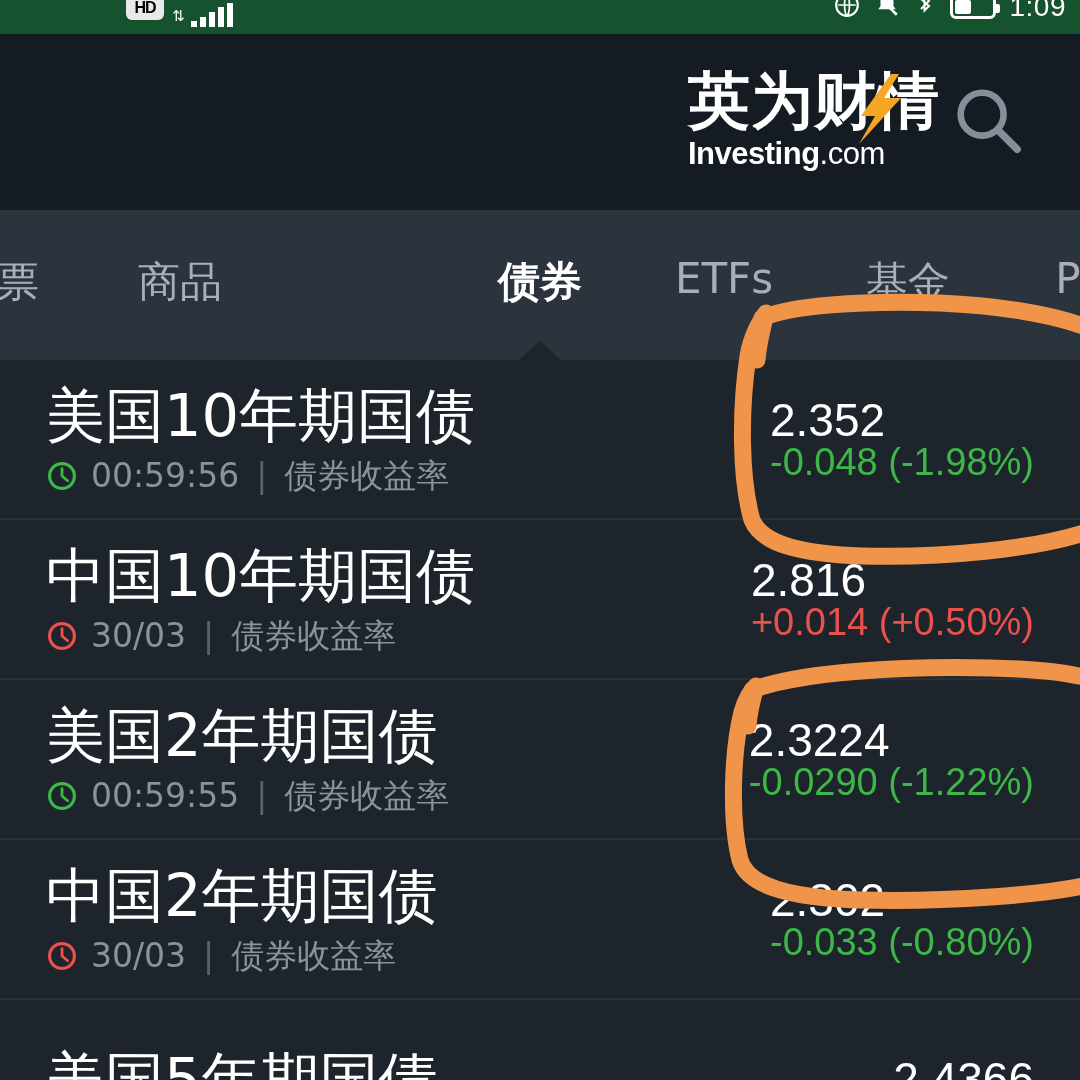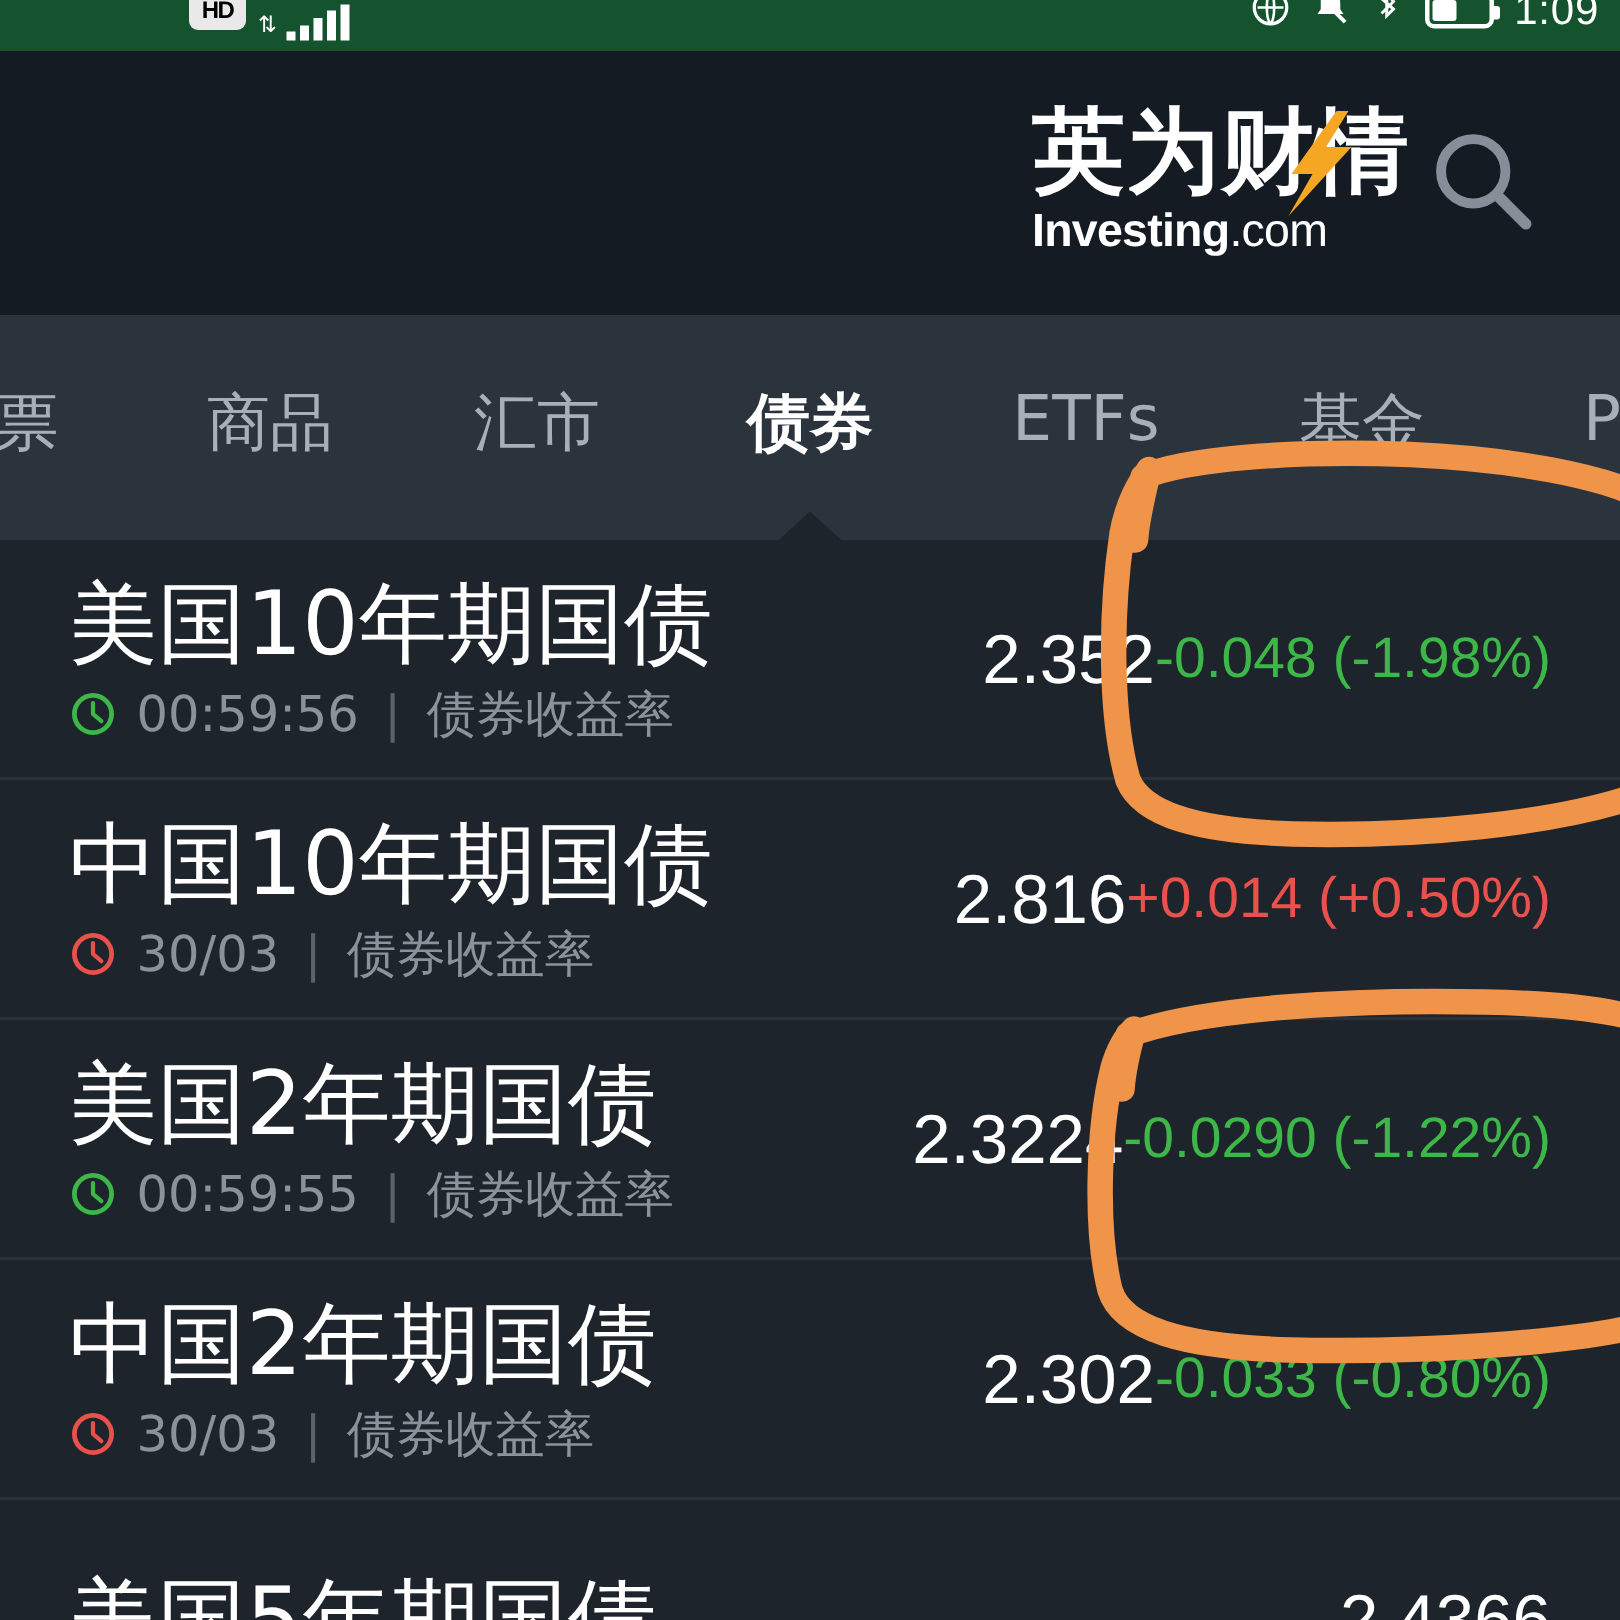--- a/index.html
+++ b/index.html
@@ -253,22 +253,22 @@
     padding: 0 4px;
   }
   .clock {
     width: 32px;
     height: 32px;
     flex: 0 0 auto;
     display: block;
   }
   .row-right {
     display: flex;
-    flex-direction: row;
-    align-items: center;
+    flex-direction: column;
+    align-items: flex-start;
     justify-content: center;
   }
   .row-price {
     font-size: 46px;
     color: #ffffff;
     line-height: 1;
     white-space: nowrap;
     font-family: "Liberation Sans", sans-serif;
   }
   .row-change {
@@ -345,21 +345,20 @@
       <svg width="78" height="78" viewBox="0 0 40 40" aria-hidden="true">
         <circle cx="17" cy="16" r="11" fill="none" stroke="#868e99" stroke-width="3.4"></circle>
         <line x1="25" y1="24" x2="35" y2="34" stroke="#868e99" stroke-width="3.8" stroke-linecap="round"></line>
       </svg>
     </div>
   </div>
 
   <div class="tabbar" id="tabbar">
       <div class="tab" style="position: absolute; left: 18px; top: 44px; transform: translateX(-50%);">票</div>
       <div class="tab" style="position: absolute; left: 180px; top: 44px; transform: translateX(-50%);">商品</div>
-      <div class="tab" style="position: absolute; left: 358px; top: 44px; transform: translateX(-50%);">汇市</div>
       <div class="tab active" style="position: absolute; left: 540px; top: 44px; transform: translateX(-50%);">债券</div>
       <div class="tab-caret" style="left: 518px;"></div>
       <div class="tab" style="position: absolute; left: 724px; top: 44px; transform: translateX(-50%);">ETFs</div>
       <div class="tab" style="position: absolute; left: 908px; top: 44px; transform: translateX(-50%);">基金</div>
       <div class="tab" style="position: absolute; left: 1068px; top: 44px; transform: translateX(-50%);">P</div>
     </div>
 
   <div class="list" id="list">
       <div class="row">
         <div class="row-left">

